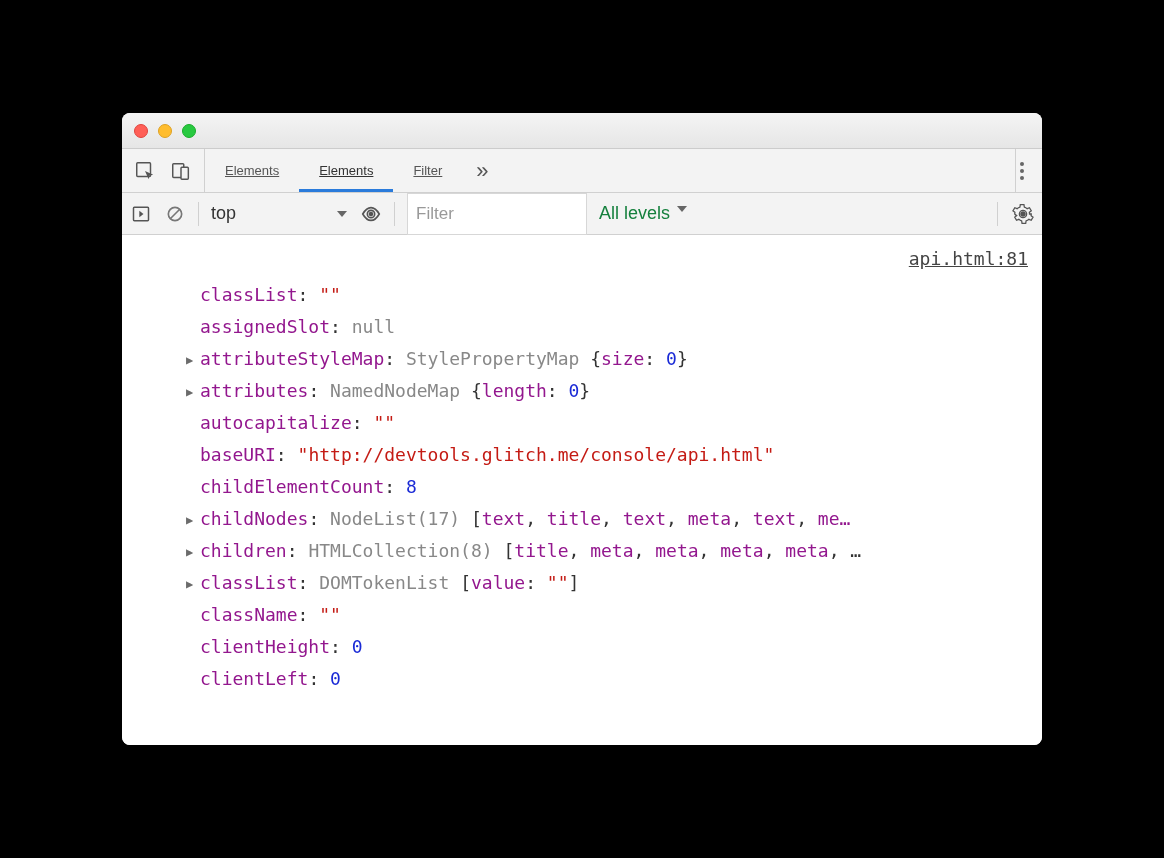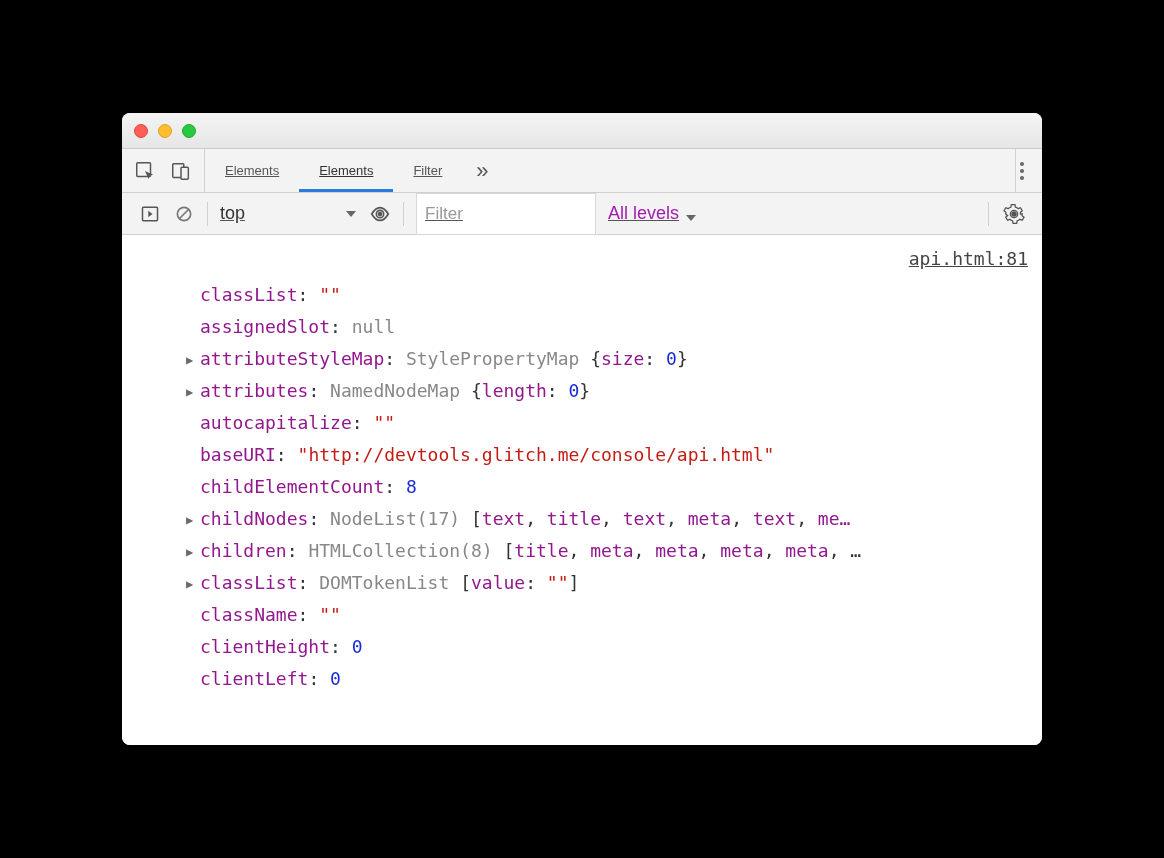--- a/index.html
+++ b/index.html
@@ -88,25 +88,24 @@
     align-items: center;
     padding-right: 14px;
     border-left: 1px solid #d0d0d0;
   }
   .toolbar {
     height: 42px;
     background: #f3f3f3;
     border-bottom: 1px solid #d0d0d0;
     display: flex;
     align-items: center;
-    padding: 0 17px;
+    padding: 0 8px;
     gap: 12px;
     font-size: 18px;
     color: #555;
-    text-decoration: underline;
   }
   .toolbar .sep { width: 1px; height: 24px; background: #d0d0d0; }
   .ctx-select {
     display: flex;
     align-items: center;
     gap: 100px;
     color: #333;
     cursor: pointer;
   }
   .filter-input {
@@ -114,23 +113,23 @@
     background: #fff;
     height: 42px;
     width: 180px;
     padding: 0 8px;
     font-size: 17px;
     color: #333;
   }
   .filter-input::placeholder { color: #999; }
   .levels {
     display: flex;
-    align-items: flex-end;
+    align-items: flex-start;
     gap: 6px;
-    color: #a21caf;
+    color: #15803d;
   }
   .toolbar-right {
     margin-left: auto;
     display: flex;
     align-items: center;
   }
   .console-body {
     background: #fff;
     padding: 8px 14px 1px 14px;
     font-family: Menlo, Consolas, monospace;

